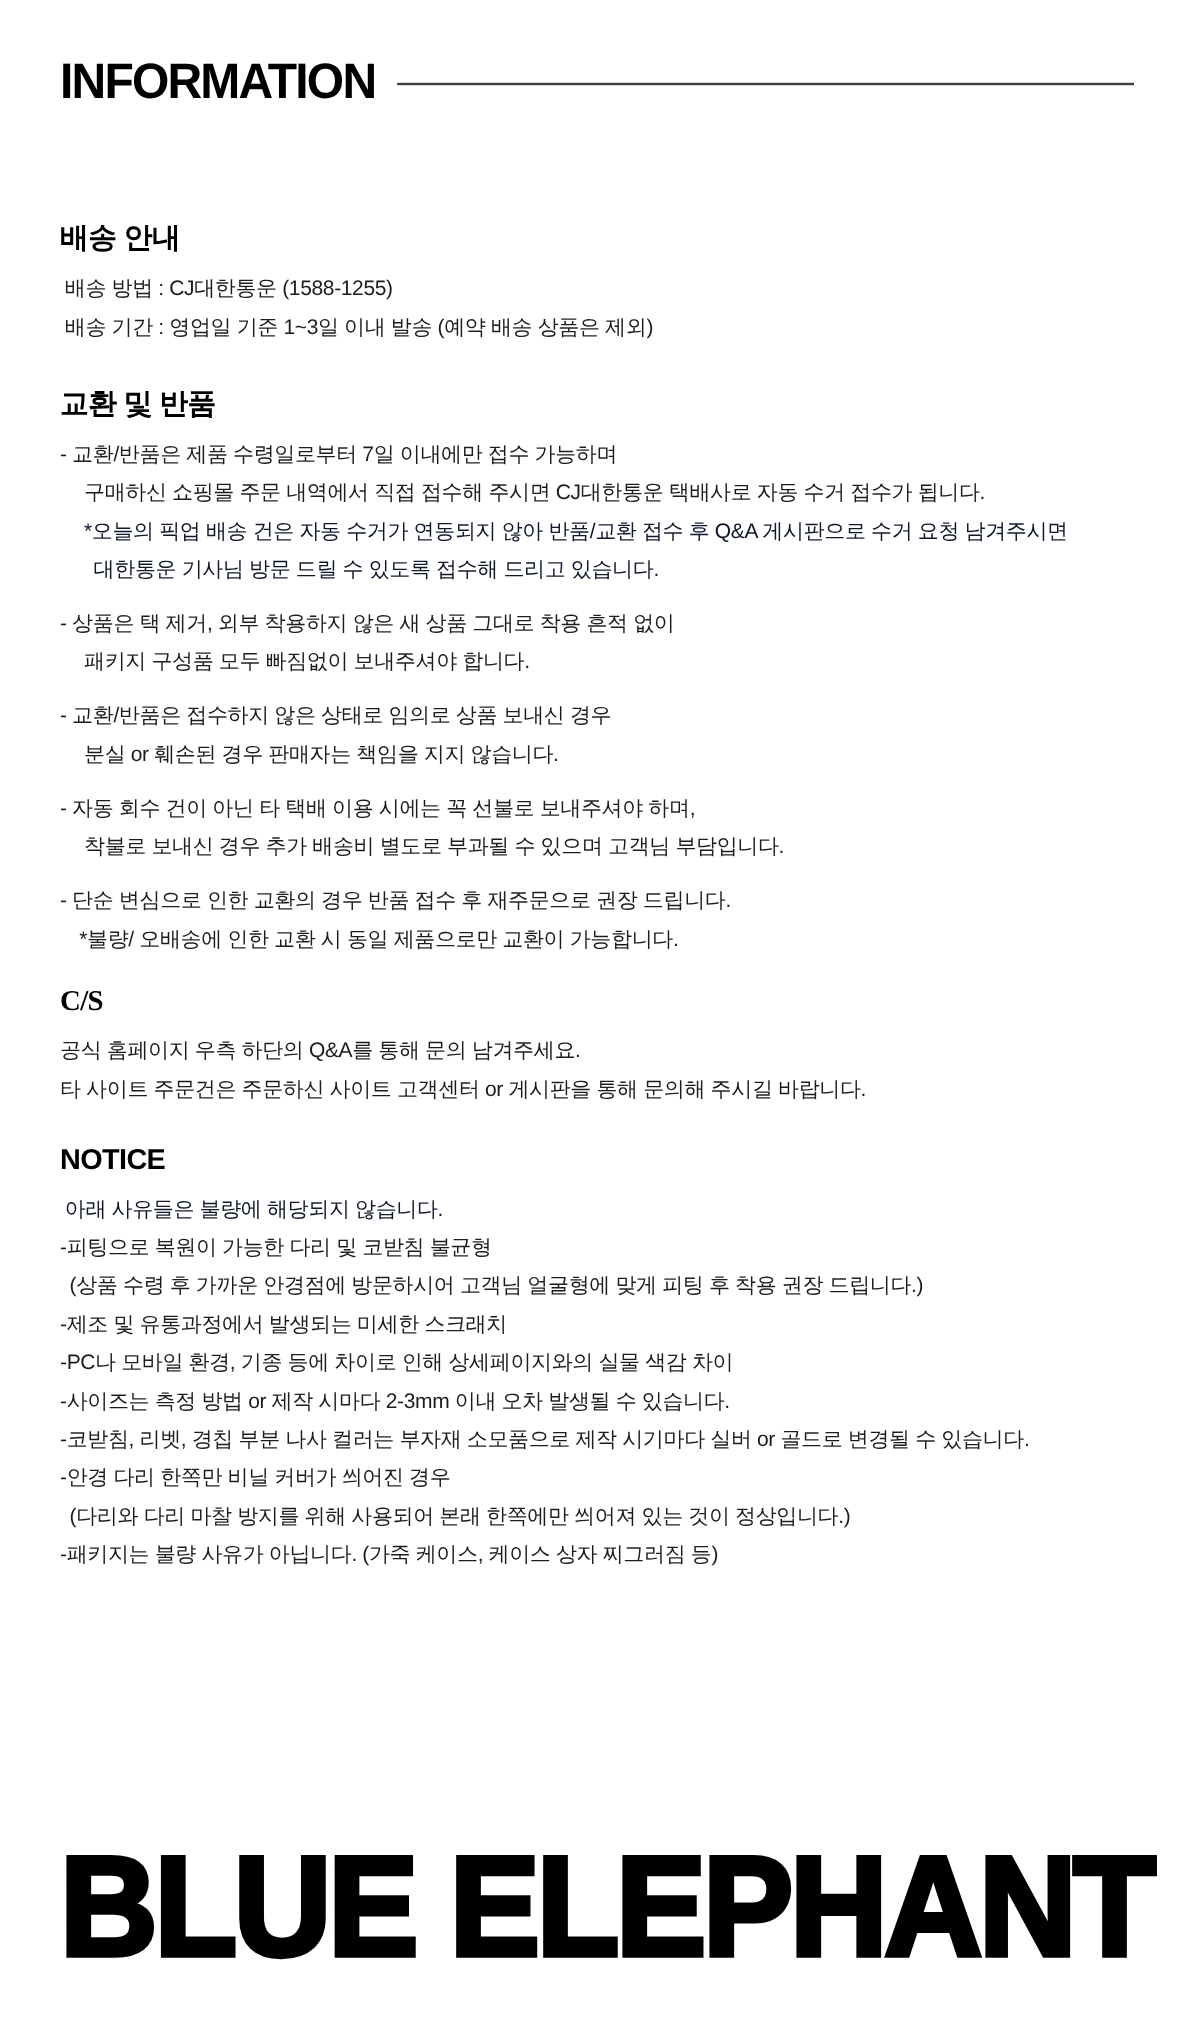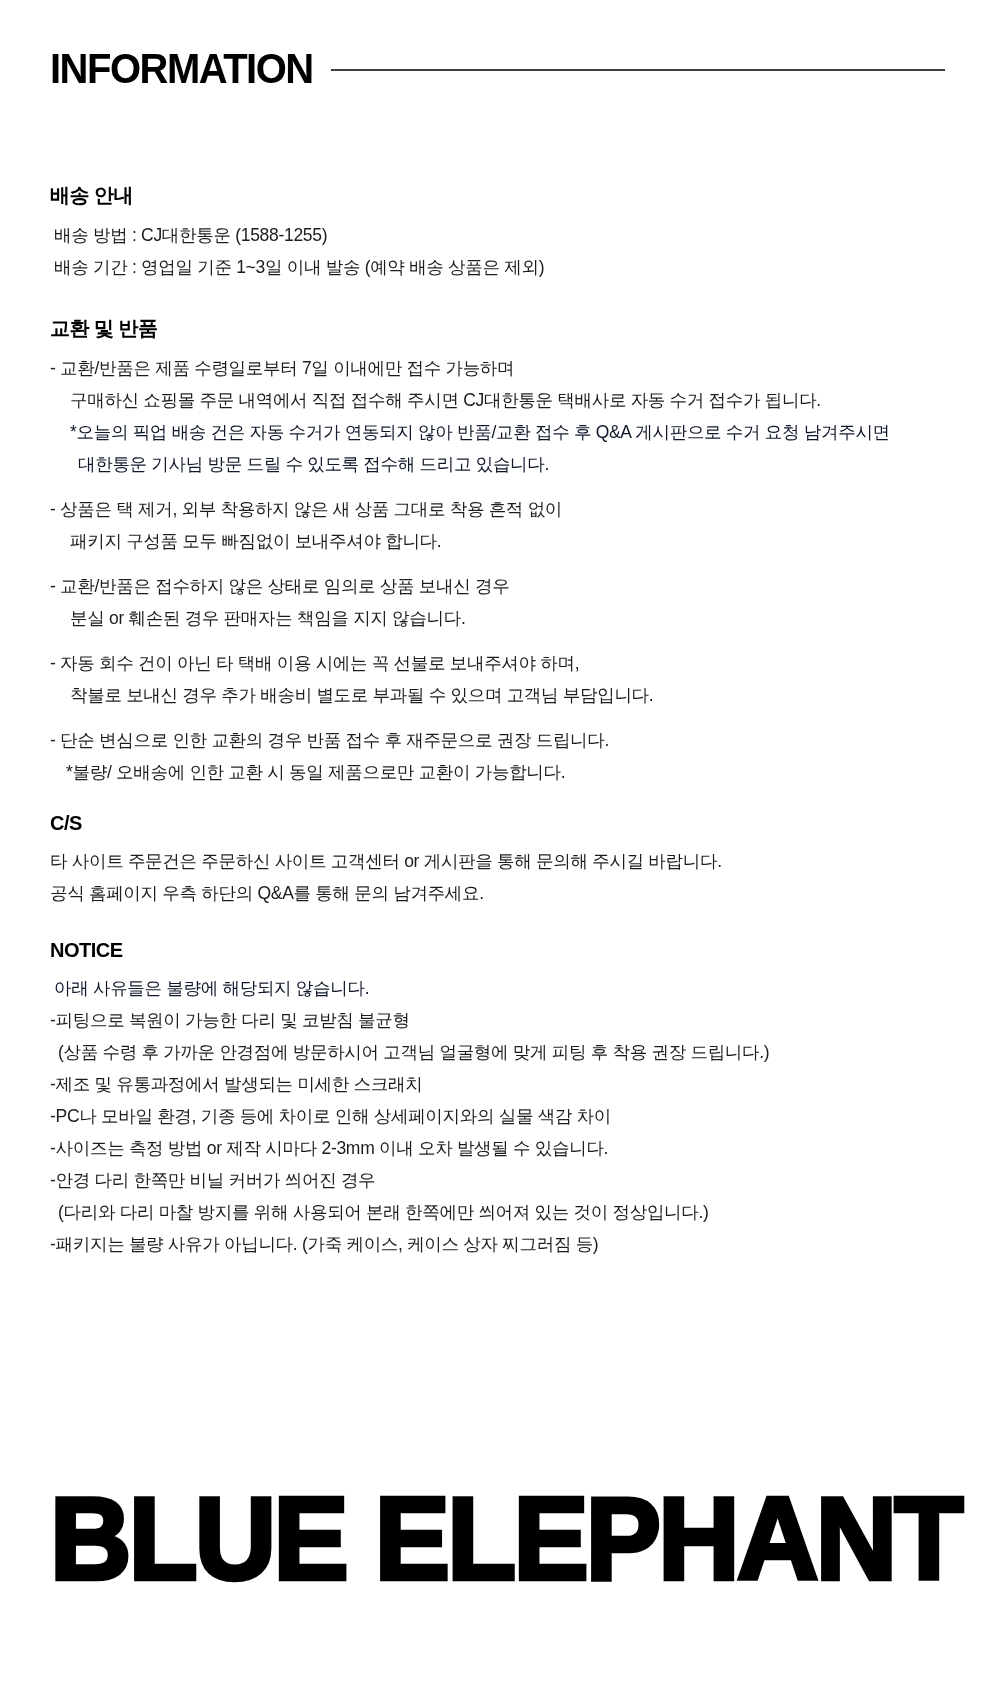--- a/index.html
+++ b/index.html
@@ -39,28 +39,28 @@
   }
   .rule {
     flex: 1;
     height: 2px;
     background: #3f3f3f;
     margin-top: 4px;
   }
   
   h2 {
     margin: 0 0 10px 0;
-    font-size: 20px;
+    font-size: 24px;
     font-weight: 800;
     color: #000000;
     letter-spacing: -0.5px;
   }
   section { margin: 0; }
   .sec-exchange h2 { margin-top: 32px; }
-  .sec-cs h2      { margin-top: 24px; }
+  .sec-cs h2      { margin-top: 24px; font-family: Liberation Serif, serif; }
   .sec-notice h2  { margin-top: 30px; }
 
   .body {
     font-size: 17.5px;
     line-height: 32px;
     letter-spacing: -0.3px;
     color: #1c1c1c;
     white-space: nowrap;
   }
   .ind2  { padding-left: 4px; }
@@ -128,32 +128,33 @@
     </div>
 
     <div class="bullet">
       <div class="body"><span>- </span><span class="bold">단순 변심으로 인한 교환의 경우 반품 접수 후 재주문</span><span>으로 권장 드립니다.</span></div>
       <div class="body cont3">*불량/ 오배송에 인한 교환 시 동일 제품으로만 교환이 가능합니다.</div>
     </div>
   </section>
 
   <section class="sec-cs">
     <h2>C/S</h2>
+    <div class="body">공식 홈페이지 우측 하단의 Q&amp;A를 통해 문의 남겨주세요.</div>
     <div class="body">타 사이트 주문건은 주문하신 사이트 고객센터 or 게시판을 통해 문의해 주시길 바랍니다.</div>
-    <div class="body">공식 홈페이지 우측 하단의 Q&amp;A를 통해 문의 남겨주세요.</div>
   </section>
 
   <section class="sec-notice">
     <h2>NOTICE</h2>
     <div class="body red ind2">아래 사유들은 불량에 해당되지 않습니다.</div>
     <div class="body">-피팅으로 복원이 가능한 다리 및 코받침 불균형</div>
     <div class="body indent">(상품 수령 후 가까운 안경점에 방문하시어 고객님 얼굴형에 맞게 피팅 후 착용 권장 드립니다.)</div>
     <div class="body">-제조 및 유통과정에서 발생되는 미세한 스크래치</div>
     <div class="body">-PC나 모바일 환경, 기종 등에 차이로 인해 상세페이지와의 실물 색감 차이</div>
     <div class="body">-사이즈는 측정 방법 or 제작 시마다 2-3mm 이내 오차 발생될 수 있습니다.</div>
+    <div class="body">-코받침, 리벳, 경칩 부분 나사 컬러는 부자재 소모품으로 제작 시기마다 실버 or 골드로 변경될 수 있습니다.</div>
     <div class="body">-안경 다리 한쪽만 비닐 커버가 씌어진 경우</div>
     <div class="body indent">(다리와 다리 마찰 방지를 위해 사용되어 본래 한쪽에만 씌어져 있는 것이 정상입니다.)</div>
     <div class="body">-패키지는 불량 사유가 아닙니다. (가죽 케이스, 케이스 상자 찌그러짐 등)</div>
   </section>
 
   <div class="logo">BLUE ELEPHANT</div>
 
 </div>
 
 </body></html>

